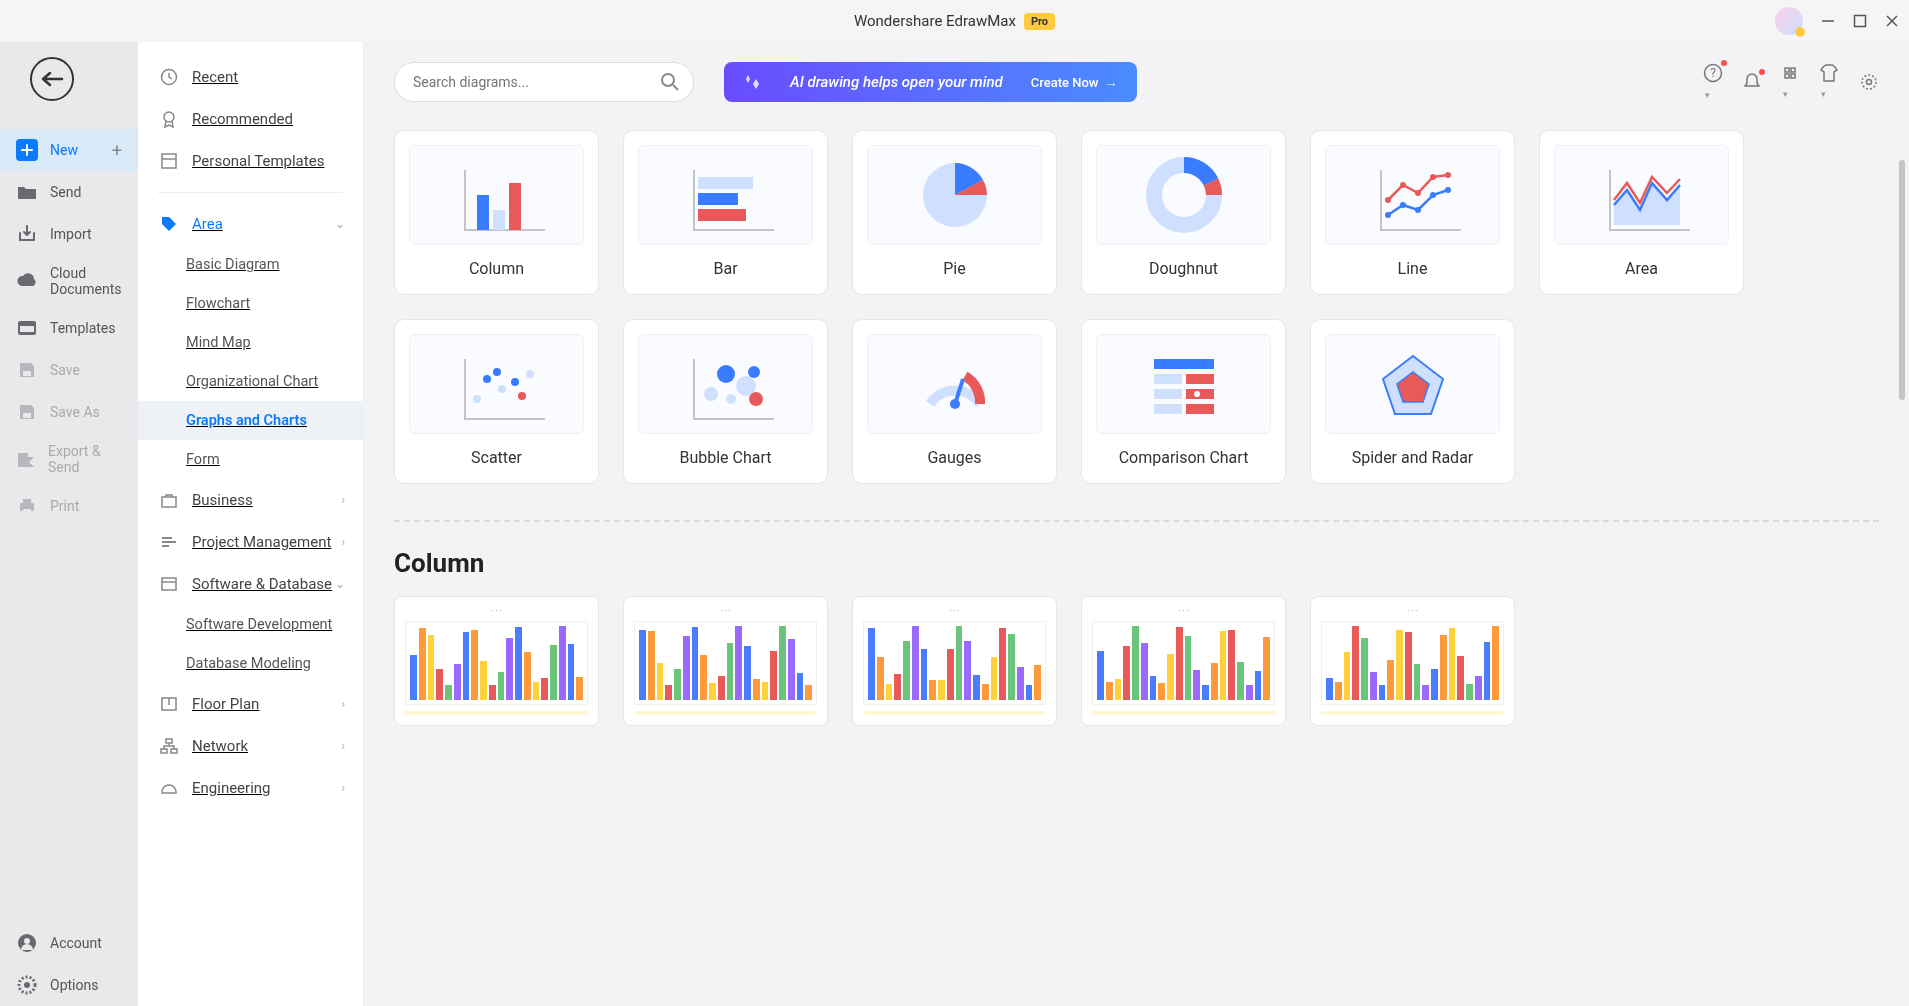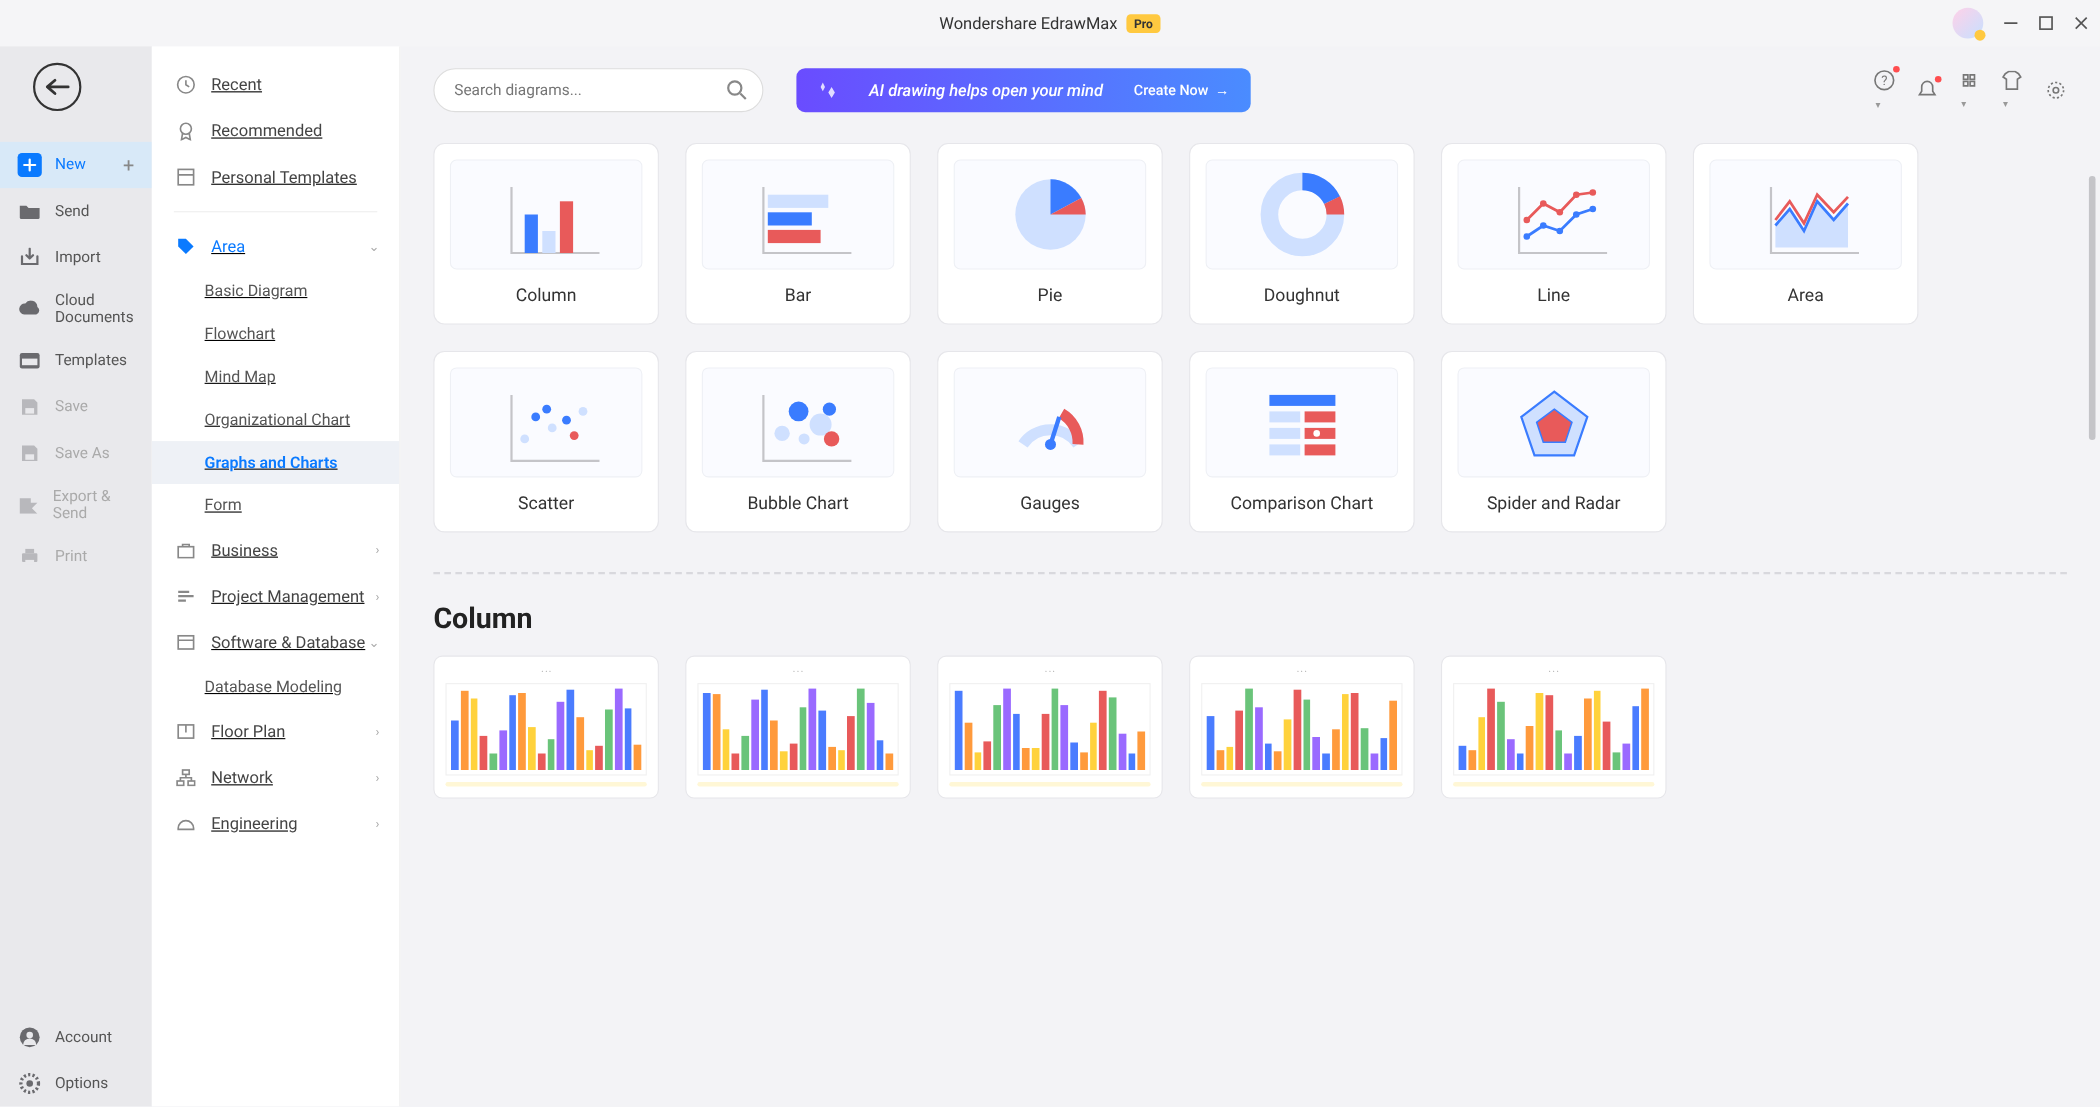--- a/index.html
+++ b/index.html
@@ -267,20 +267,21 @@
     <div class="cat-section">
       <span class="cat-ico">
           <svg width="18" height="16">
             <rect x="2" y="2" width="14" height="12" fill="none" stroke="#888" stroke-width="1.5"></rect>
             <line x1="2" y1="6" x2="16" y2="6" stroke="#888" stroke-width="1.5"></line>
           </svg>
         </span>
       <span>Software &amp; Database</span>
       <span class="chev">⌄</span>
     </div>
+    <div class="cat-sub"><span>Software Development</span></div>
     <div class="cat-sub"><span>Database Modeling</span></div>
 
     <div class="cat-section">
       <span class="cat-ico">
           <svg width="18" height="16">
             <rect x="2" y="2" width="14" height="12" fill="none" stroke="#888" stroke-width="1.5"></rect>
             <line x1="9" y1="2" x2="9" y2="9" stroke="#888" stroke-width="1.5"></line>
           </svg>
         </span>
       <span>Floor Plan</span>

